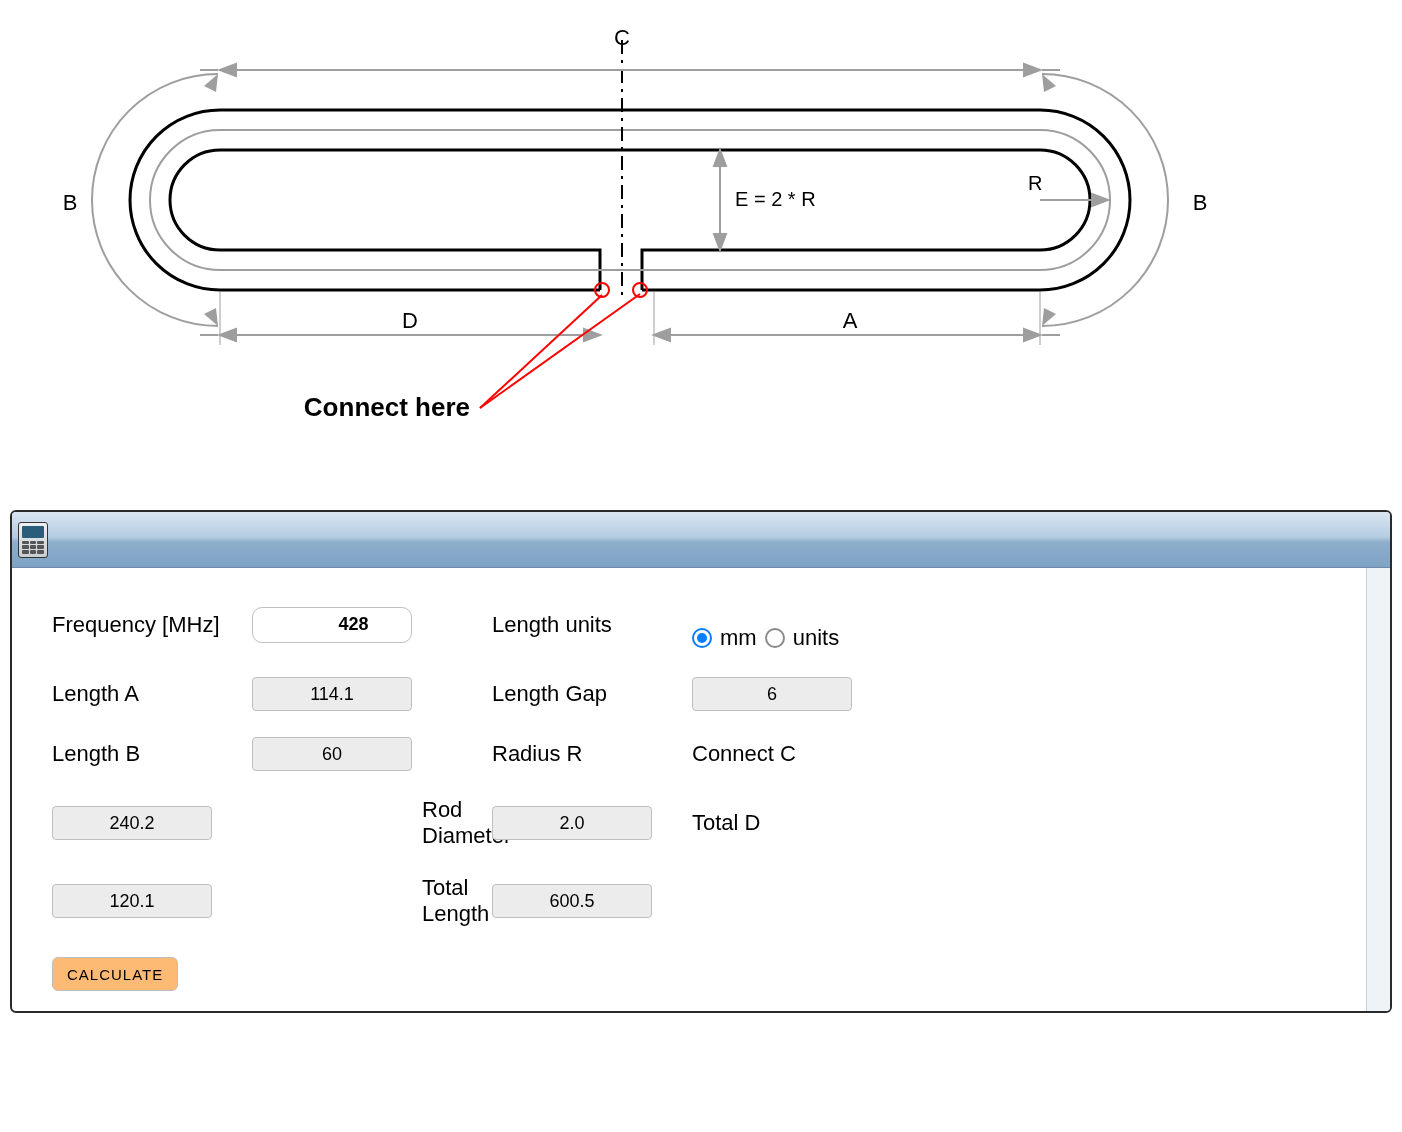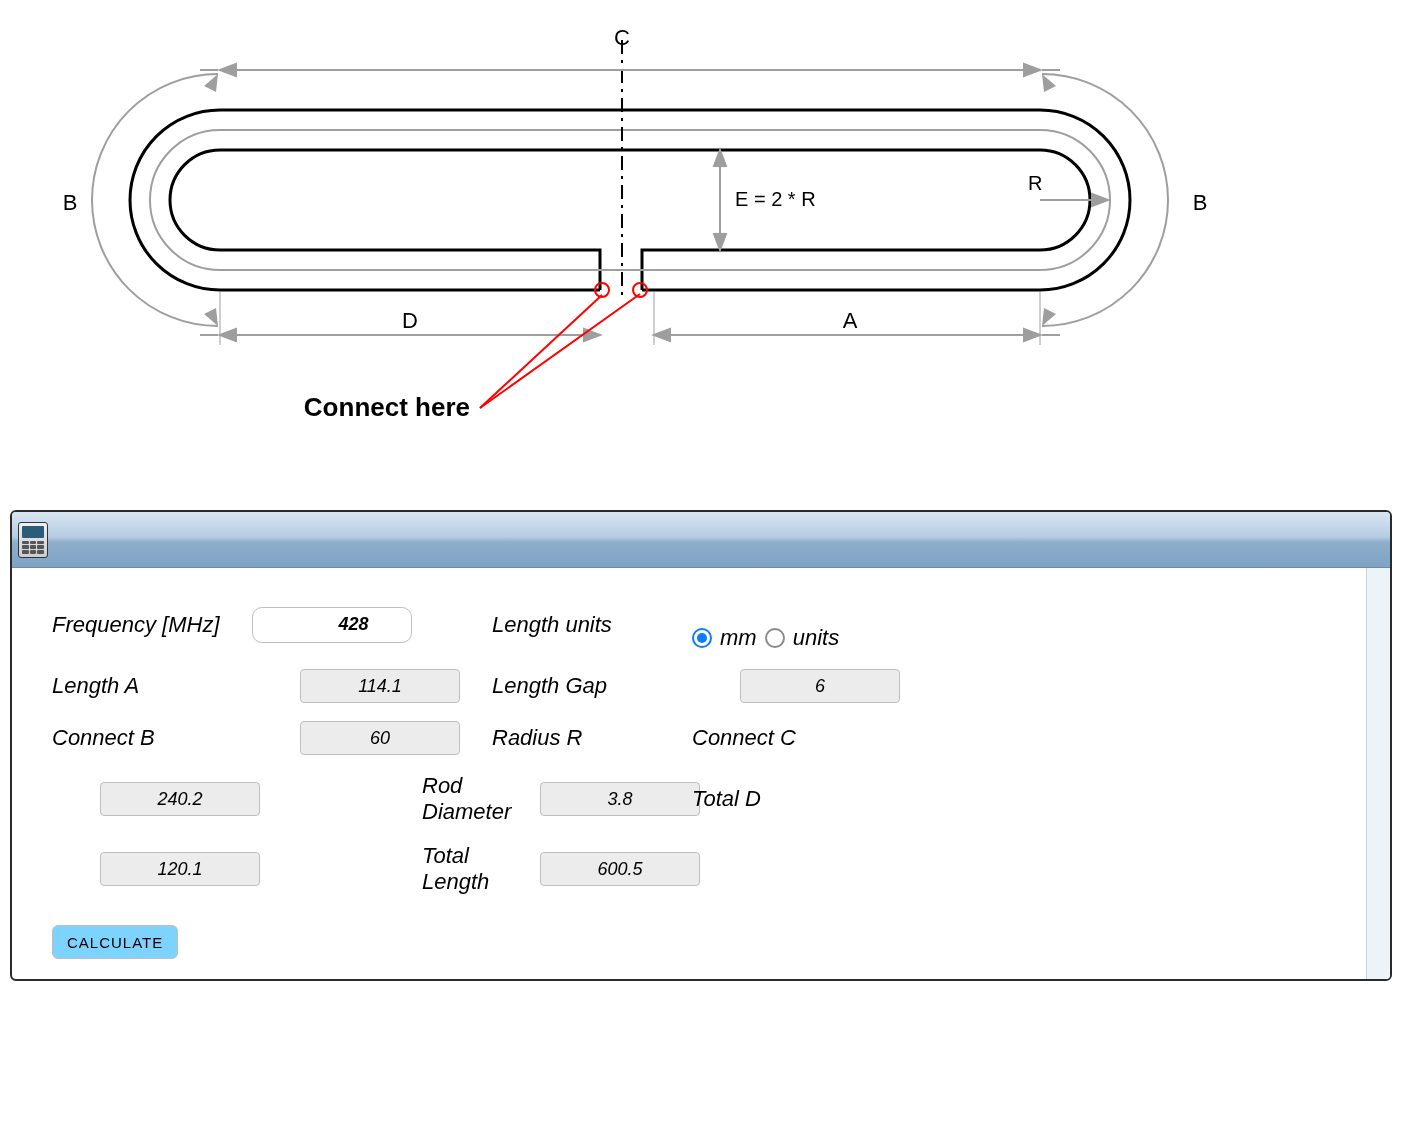--- a/index.html
+++ b/index.html
@@ -67,37 +67,35 @@
   .panel-body {
     display: flex;
   }
   .form-area {
     flex: 1;
     padding: 30px 20px 20px 40px;
   }
   .form-grid {
     display: grid;
     grid-template-columns: 200px 170px 70px 200px 1fr;
-    row-gap: 18px;
+    row-gap: 26px;
     align-items: center;
     font-size: 22px;
-    font-style: italic;
   }
   .lbl { }
   .val-out {
     height: 34px;
     width: 160px;
     border: 1px solid #bfbfbf;
     background: #ececec;
     border-radius: 4px;
     display: flex;
     align-items: center;
     justify-content: center;
     font-size: 18px;
-    margin-left: 48px;
   }
   .val-in {
     height: 36px;
     width: 160px;
     border: 1px solid #bfbfbf;
     background: #ffffff;
     border-radius: 10px;
     display: flex;
     align-items: center;
     justify-content: center;
@@ -128,21 +126,21 @@
     content: "";
     width: 10px; height: 10px;
     background: #0a7cff;
     border-radius: 50%;
   }
   .calc-btn {
     margin-top: 30px;
     height: 34px;
     padding: 0 14px;
     border: 1px solid #bfbfbf;
-    background: #7dd3fc;
+    background: #fdba74;
     border-radius: 6px;
     font-size: 15px;
     letter-spacing: 1px;
     display: inline-flex;
     align-items: center;
     cursor: pointer;
   }
   .right-gutter {
     width: 24px;
     background: #eef3f7;
@@ -264,31 +262,31 @@
         </div>
 
         <div class="lbl">Length A</div>
         <div class="val-out">114.1</div>
         <div></div>
         <div class="lbl">Length Gap</div>
         <div>
             <div class="val-out">6</div>
           </div>
 
-        <div class="lbl">Connect B</div>
+        <div class="lbl">Length B</div>
         <div class="val-out">60</div>
         <div></div>
         <div class="lbl">Radius R</div>
 
         <div class="lbl">Connect C</div>
         <div class="val-out">240.2</div>
         <div></div>
         <div class="lbl">Rod Diameter</div>
         <div>
-            <div class="val-out">3.8</div>
+            <div class="val-out">2.0</div>
           </div>
 
         <div class="lbl">Total D</div>
         <div class="val-out">120.1</div>
         <div></div>
         <div class="lbl">Total Length</div>
         <div>
             <div class="val-out">600.5</div>
           </div>
       </div>

